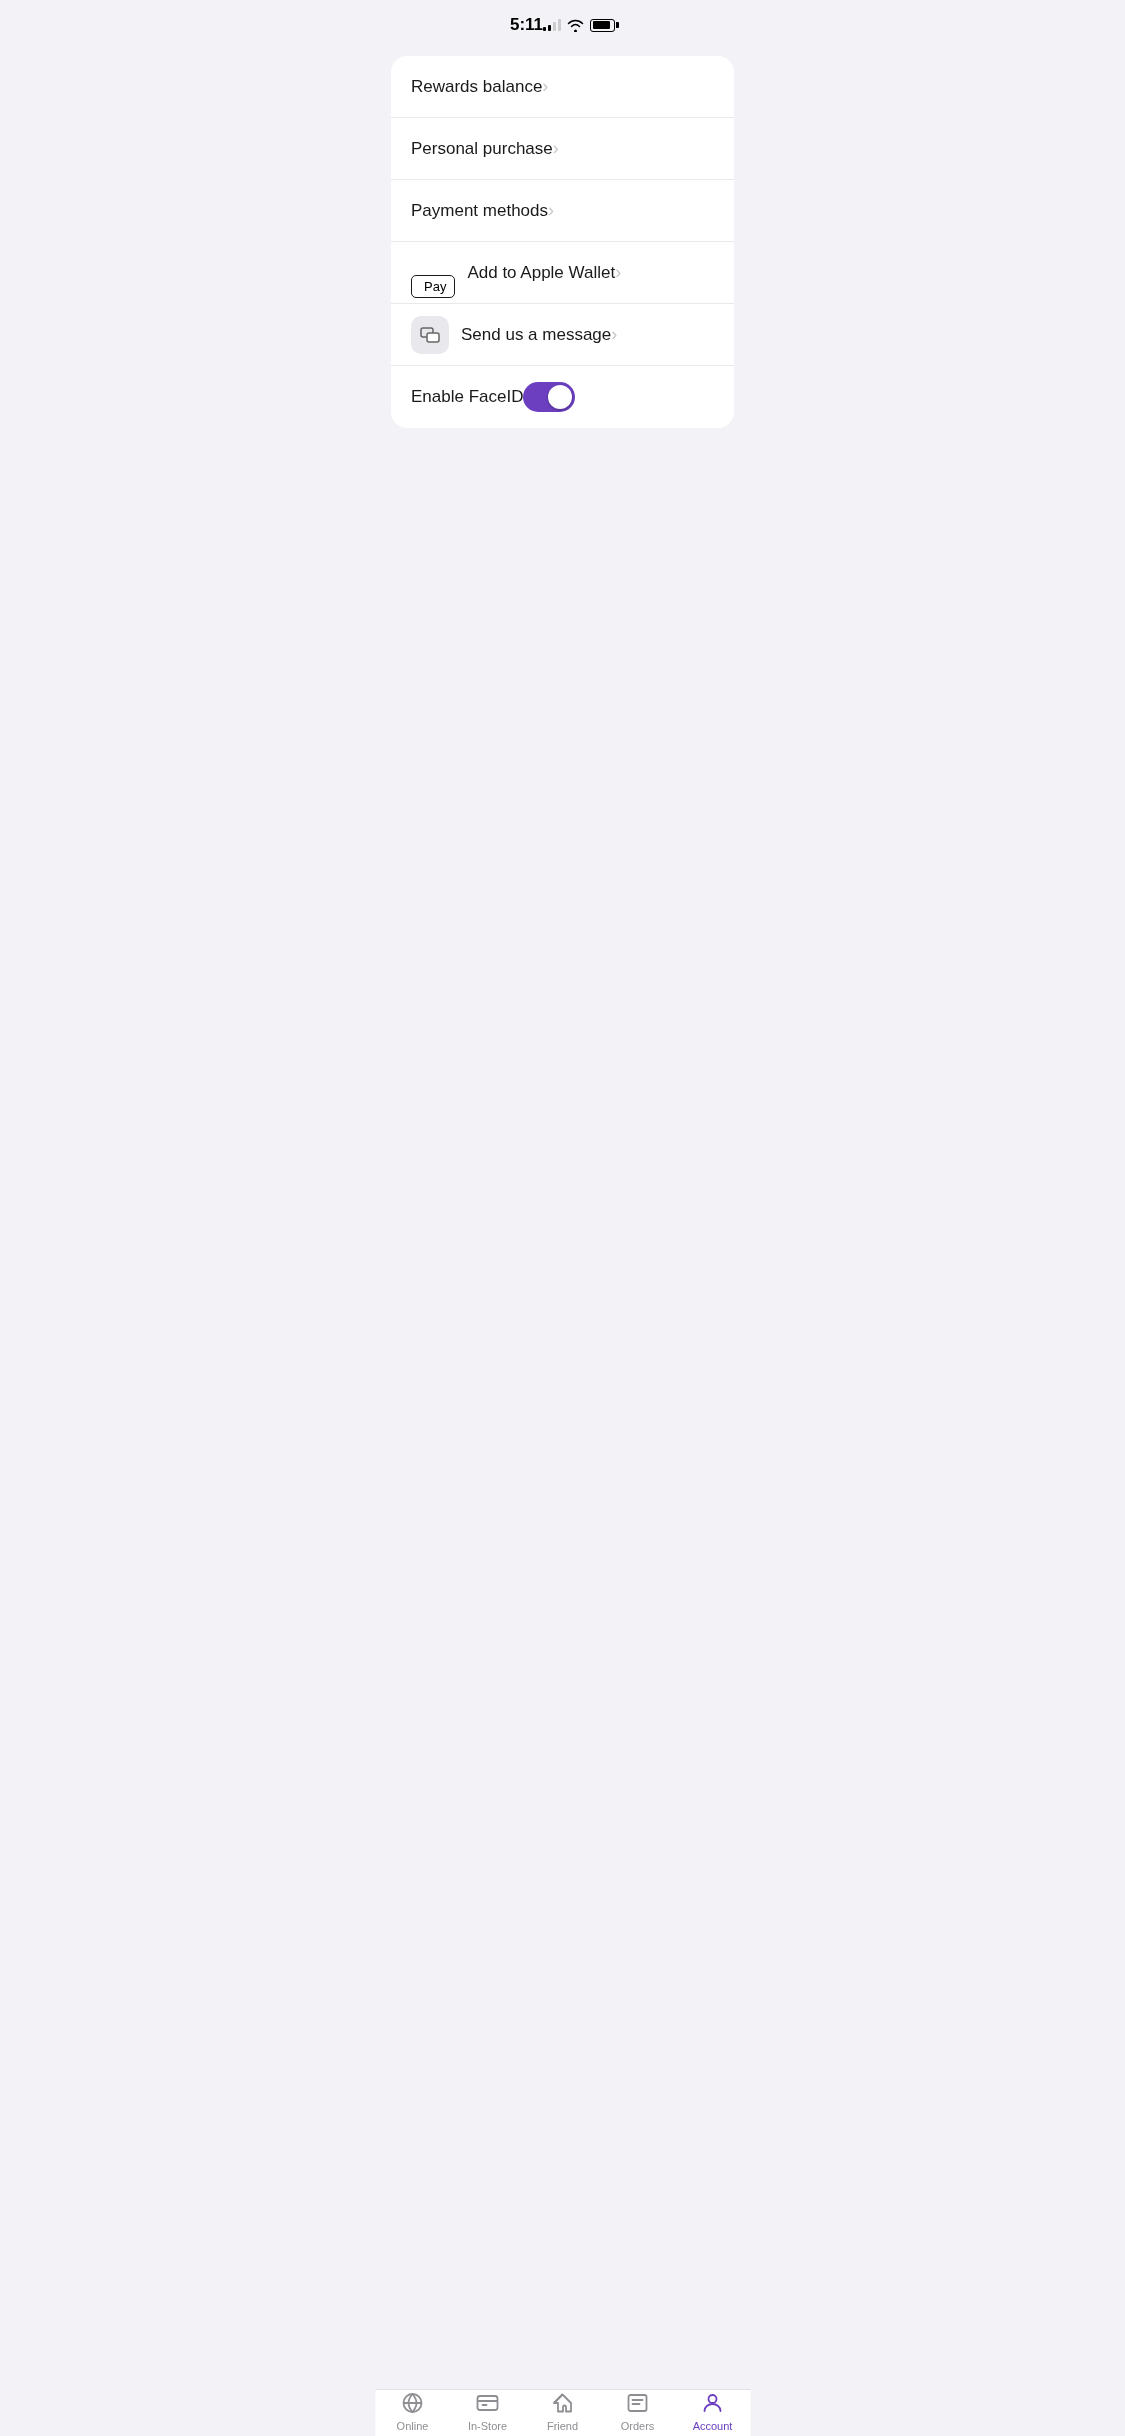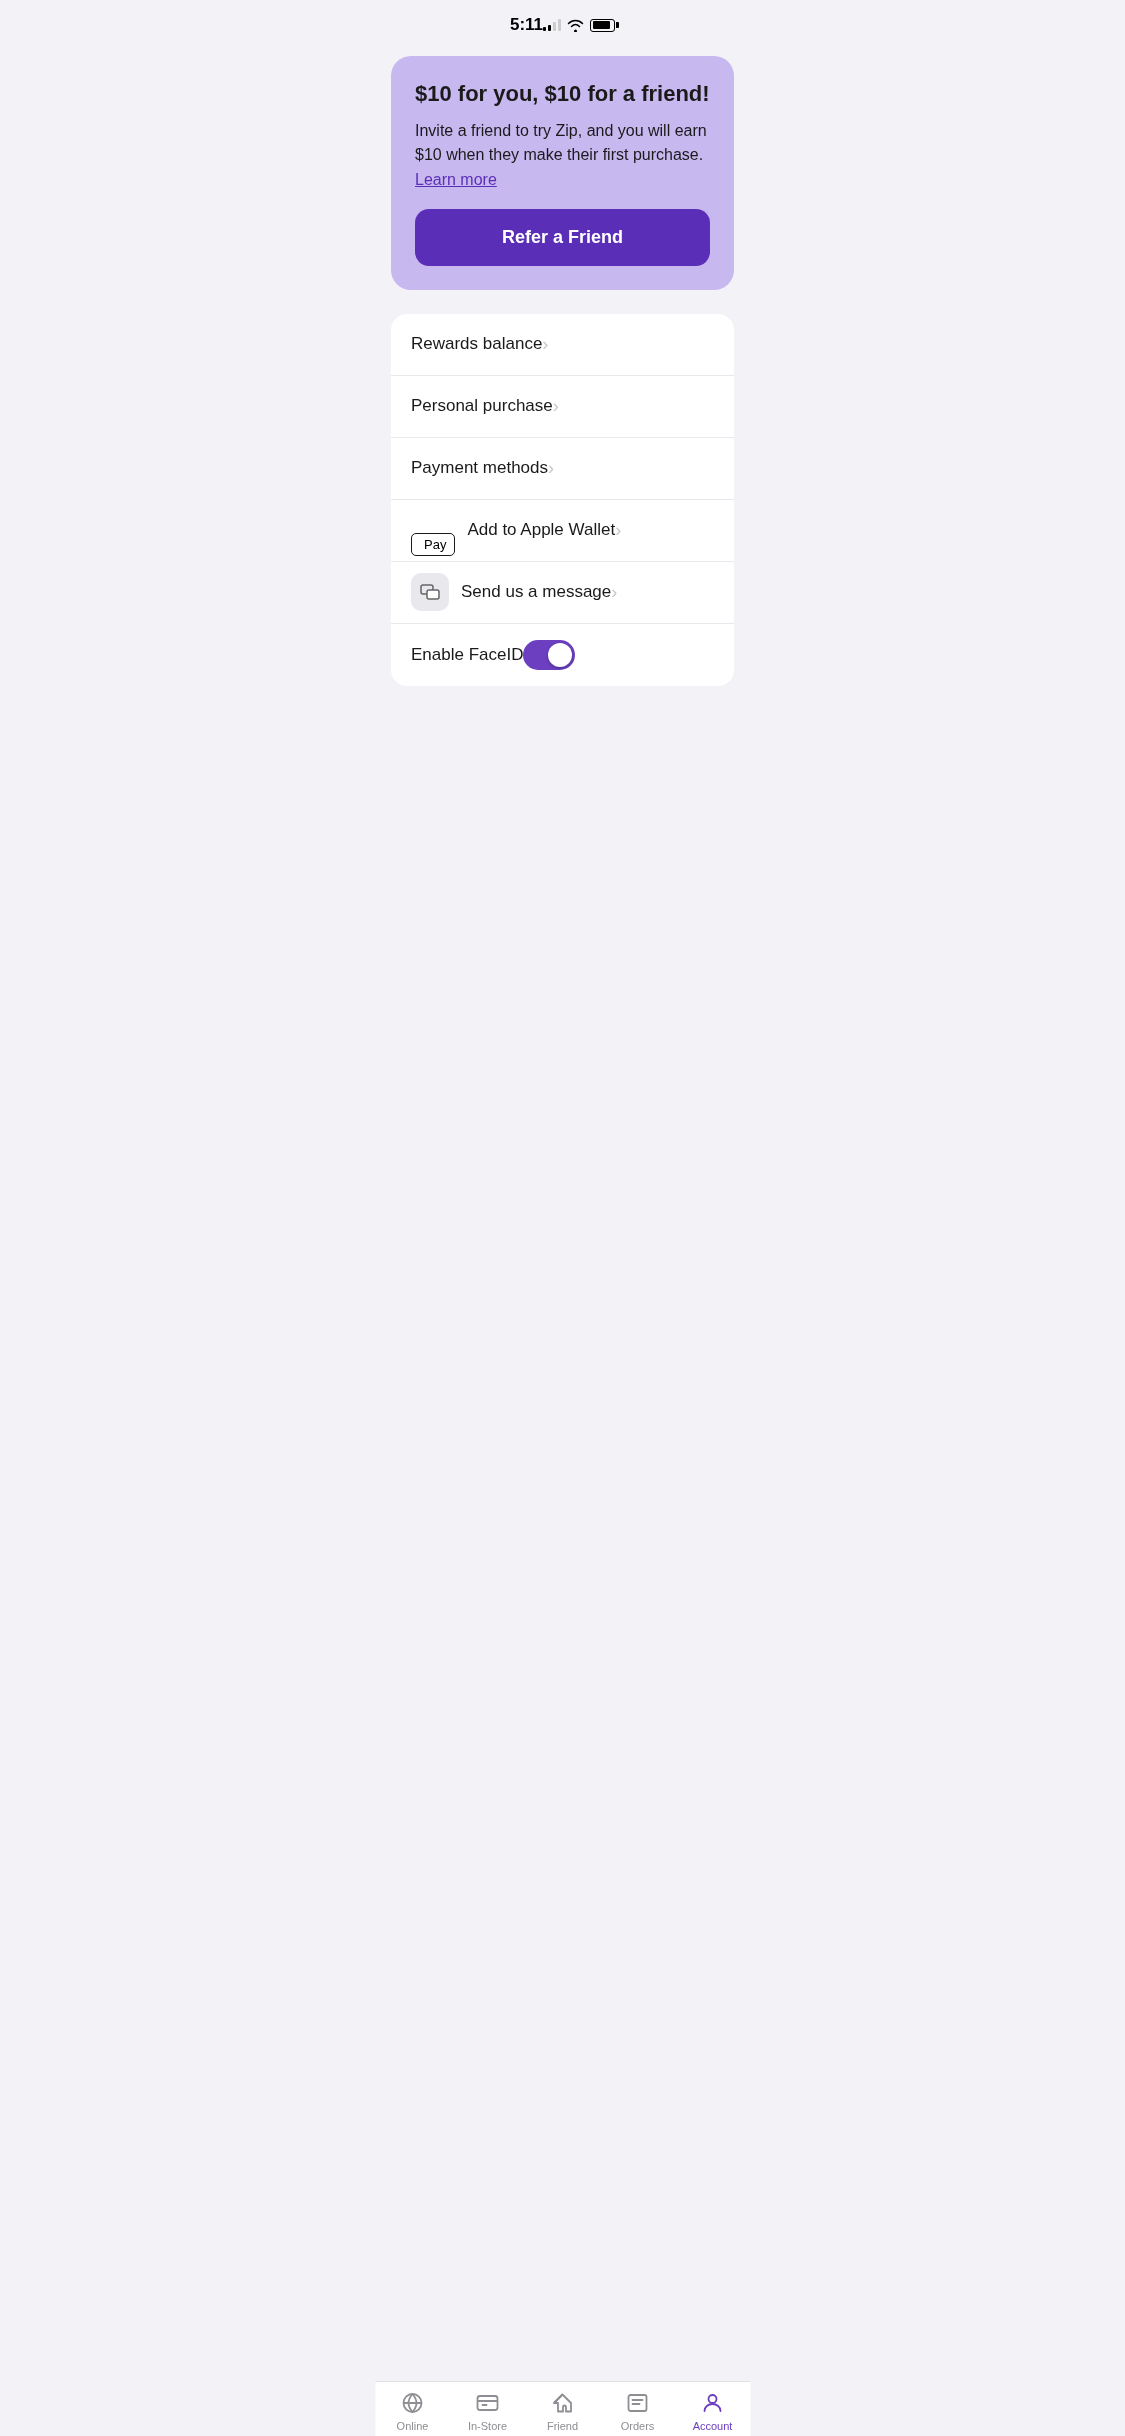--- a/index.html
+++ b/index.html
@@ -222,21 +222,21 @@
       position: fixed;
       bottom: 0;
       left: 50%;
       transform: translateX(-50%);
       width: 375px;
       background: #fff;
       border-top: 1px solid #e0e0e5;
       display: flex;
       align-items: center;
       justify-content: space-around;
-      padding: 8px 0 4px 0;
+      padding: 0 0 4px 0;
       z-index: 100;
     }
 
     .nav-item {
       display: flex;
       flex-direction: column;
       align-items: center;
       gap: 4px;
       cursor: pointer;
       flex: 1;
@@ -292,26 +292,20 @@
     </svg>
 
     <div class="battery-icon">
       <div class="battery-fill"></div>
     </div>
   </div>
 </div>
 
 <div class="content">
 
-  <div class="referral-card">
-    <div class="referral-title">$10 for you, $10 for a friend!</div>
-    <div class="referral-desc">Invite a friend to try Zip, and you will earn $10 when they make their first purchase.</div>
-    <a class="referral-link">Learn more</a>
-    <button class="refer-btn">Refer a Friend</button>
-  </div>
 
   <div class="menu-card">
 
     <div class="menu-item">
       <div class="menu-item-left">
         <span class="menu-item-label">Rewards balance</span>
       </div>
       <span class="chevron">›</span>
     </div>
 

